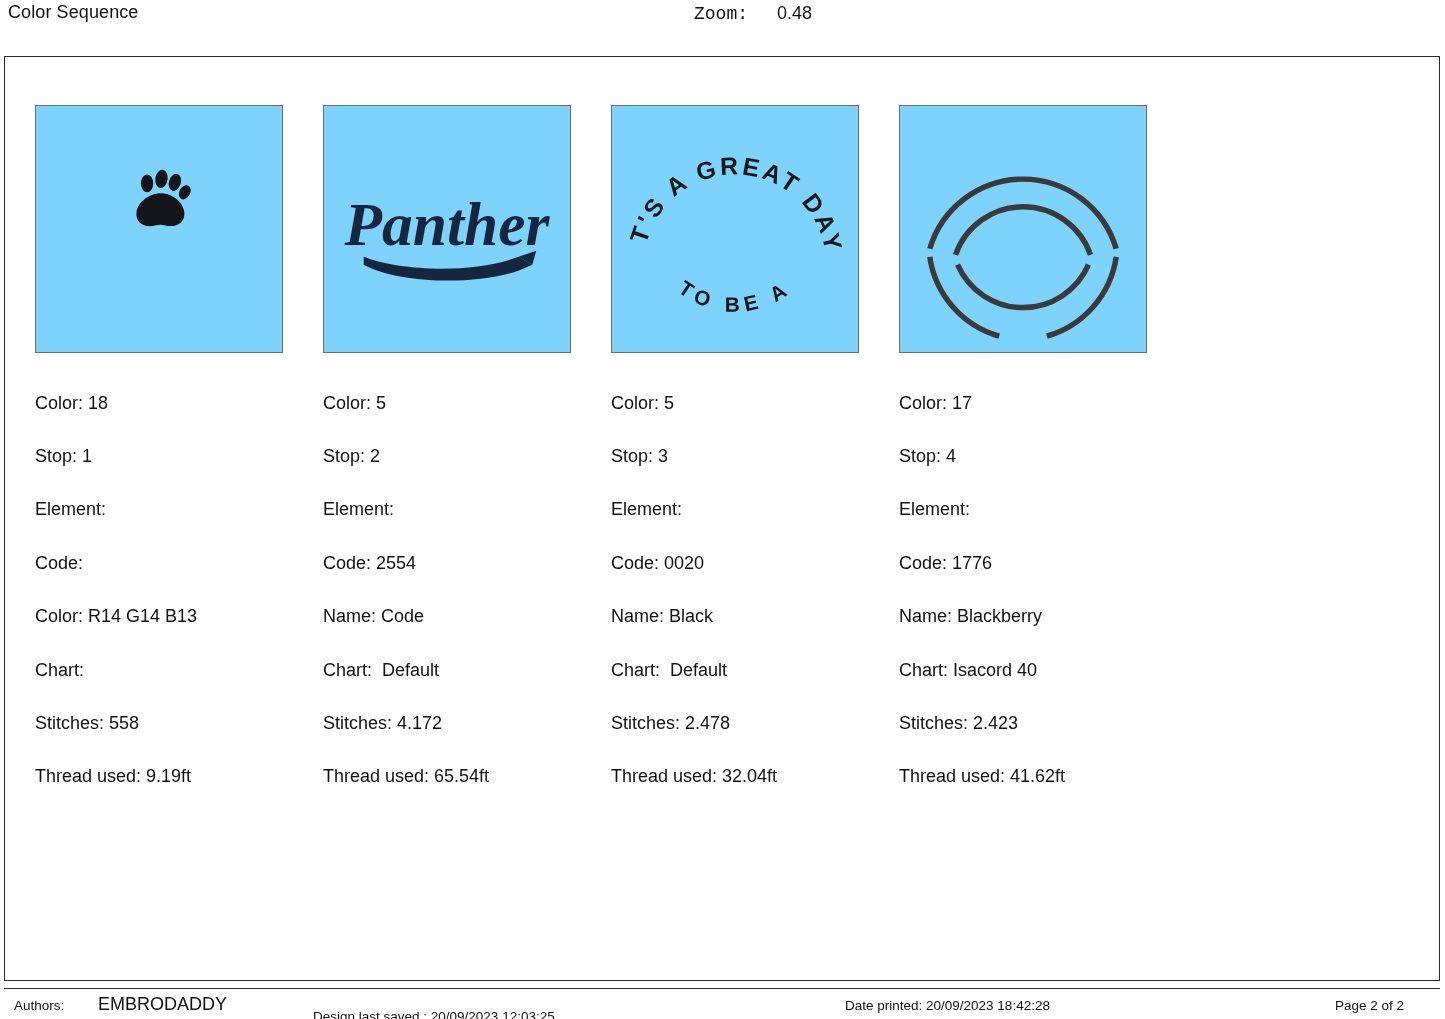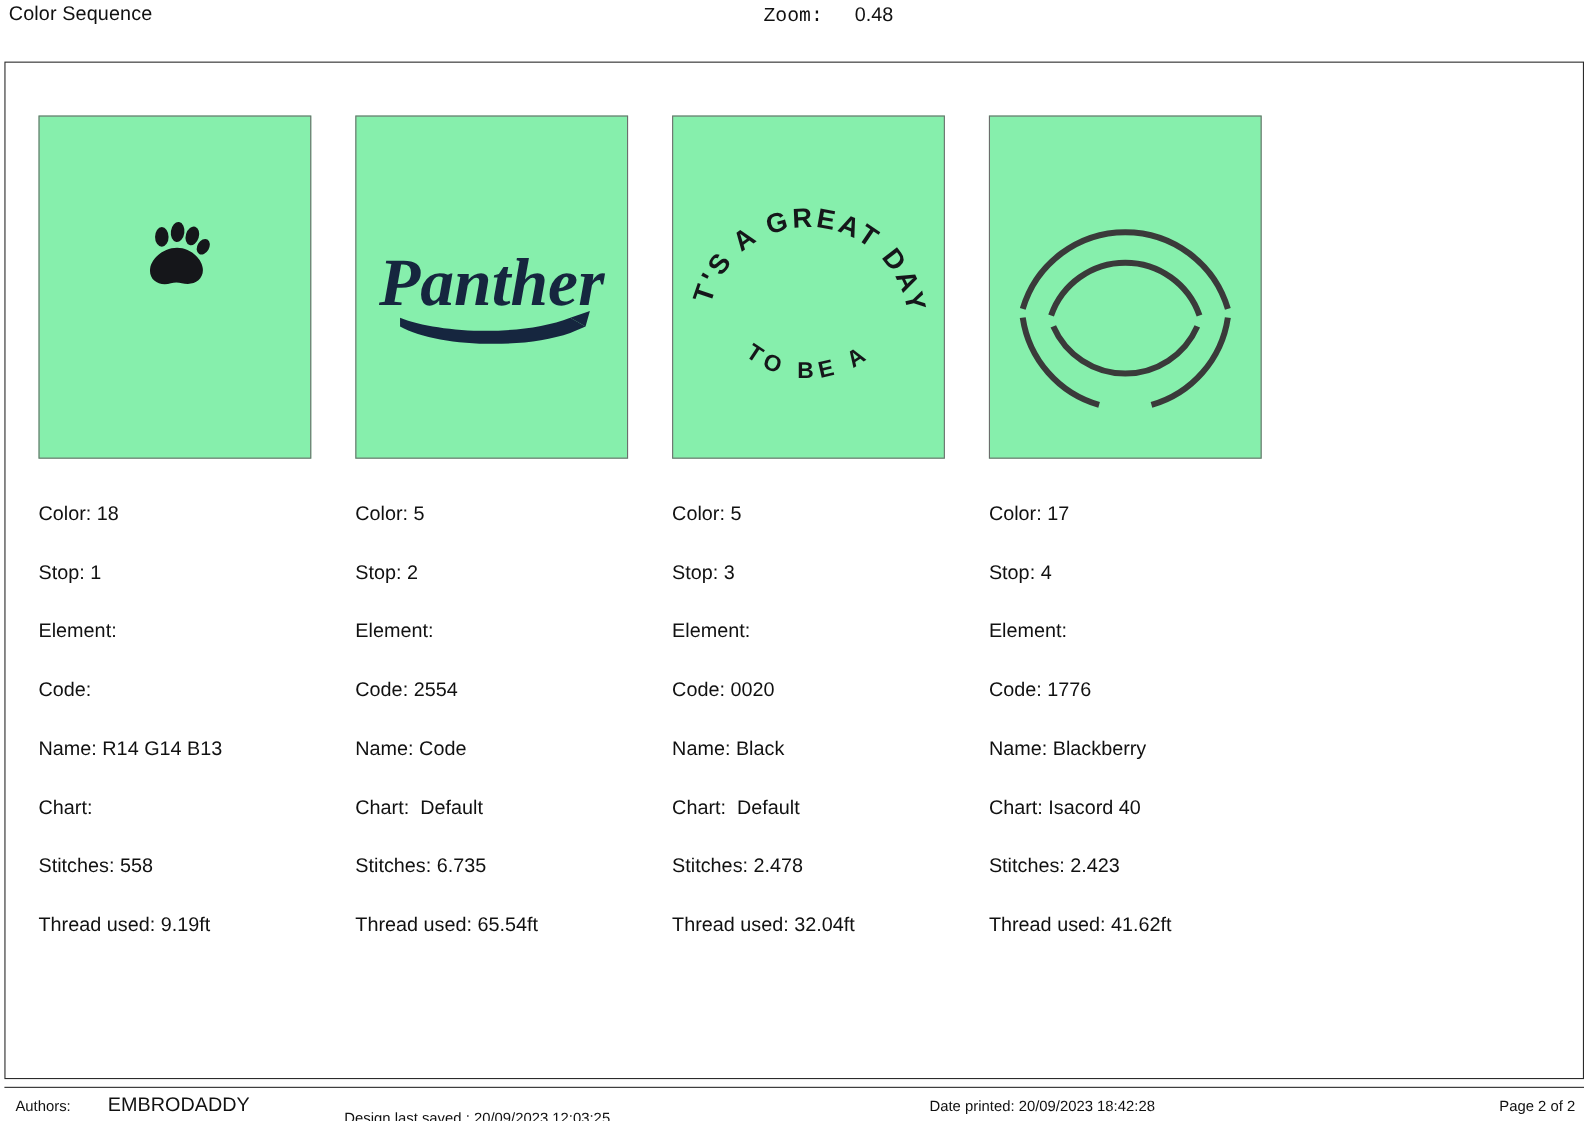--- a/index.html
+++ b/index.html
@@ -60,24 +60,24 @@
     left: 30px;
     top: 48px;
     display: flex;
     gap: 40px;
   }
   .color-block {
     width: 248px;
   }
   .swatch {
     width: 248px;
-    height: 312px;
+    height: 248px;
     border: 1px solid #6d6d6d;
     box-sizing: border-box;
-    background: #86efac;
+    background: #7dd3fc;
     position: relative;
     overflow: hidden;
   }
   .swatch svg {
     display: block;
     width: 100%;
     height: 100%;
   }
   .block-info {
     margin-top: 6px;
@@ -124,21 +124,21 @@
     left: 313px;
     top: 15px;
   }
   .footer-printed {
     position: absolute;
     left: 845px;
     top: 4px;
   }
   .footer-page {
     position: absolute;
-    left: 1363px;
+    left: 1335px;
     top: 4px;
   }
 </style>
 </head>
 <body>
 
 <div class="page-header">
   <div class="header-title">Color Sequence</div>
   <div class="zoom-wrap">
     <span class="zoom-label">Zoom:</span>
@@ -159,21 +159,21 @@
             <ellipse cx="150" cy="87" rx="5.4" ry="7.6" transform="rotate(30 150 87)"></ellipse>
             <path d="M126 88c11 0 22 8.5 23.5 18.5 1.3 8.8-5.5 14.6-13.6 14.6-4.2 0-7.2-1.4-10.6-1.4s-6.4 1.6-10.6 1.6c-8.2 0-14.6-5.6-13.4-14.4C102.8 96.6 114.6 88 126 88z"></path>
           </g>
         </svg>
       </div>
       <div class="block-info">
         <div>Color: 18</div>
         <div>Stop: 1</div>
         <div>Element:</div>
         <div>Code:</div>
-        <div>Name: R14 G14 B13</div>
+        <div>Color: R14 G14 B13</div>
         <div>Chart:</div>
         <div>Stitches: 558</div>
         <div>Thread used: 9.19ft</div>
       </div>
     </div>
 
     <div class="color-block">
       <div class="swatch">
         <svg viewBox="0 0 248 248" xmlns="http://www.w3.org/2000/svg">
           <g>
@@ -183,21 +183,21 @@
           </g>
         </svg>
       </div>
       <div class="block-info">
         <div>Color: 5</div>
         <div>Stop: 2</div>
         <div>Element:</div>
         <div>Code: 2554</div>
         <div>Name: Code</div>
         <div>Chart:  Default</div>
-        <div>Stitches: 6.735</div>
+        <div>Stitches: 4.172</div>
         <div>Thread used: 65.54ft</div>
       </div>
     </div>
 
     <div class="color-block">
       <div class="swatch">
         <svg viewBox="0 0 248 248" xmlns="http://www.w3.org/2000/svg">
           <defs>
             <path id="arcTop" d="M 34 142 A 92 92 0 0 1 214 142" fill="none"></path>
             <path id="arcBottom" d="M 50 170 A 92 92 0 0 0 198 170" fill="none"></path>

